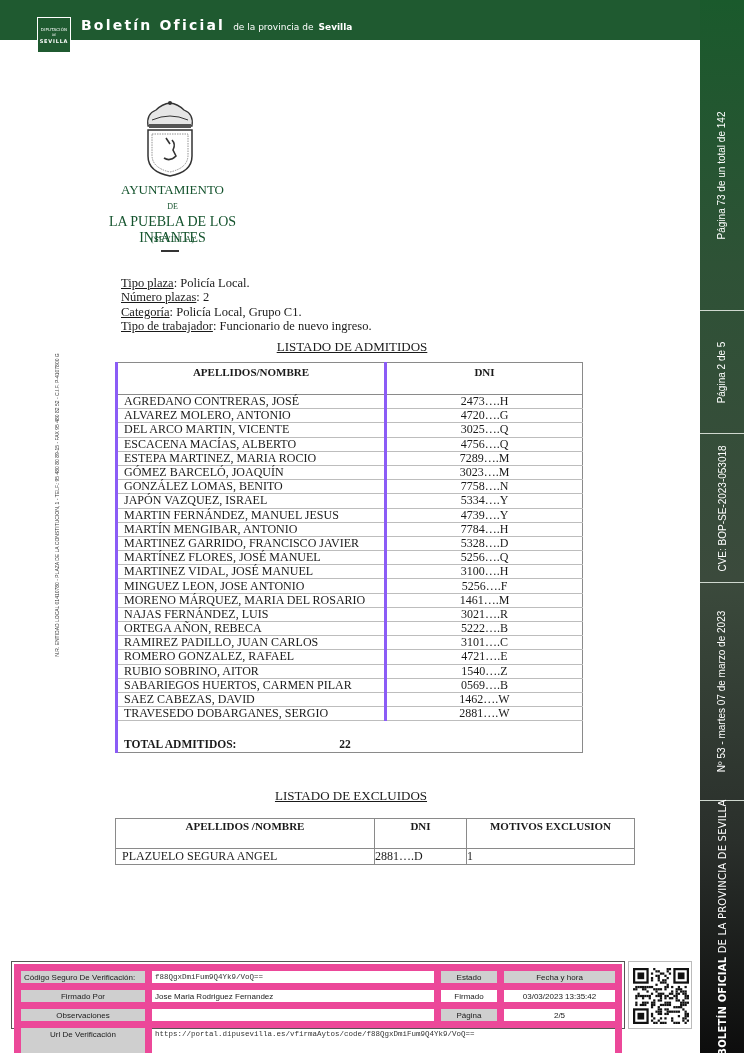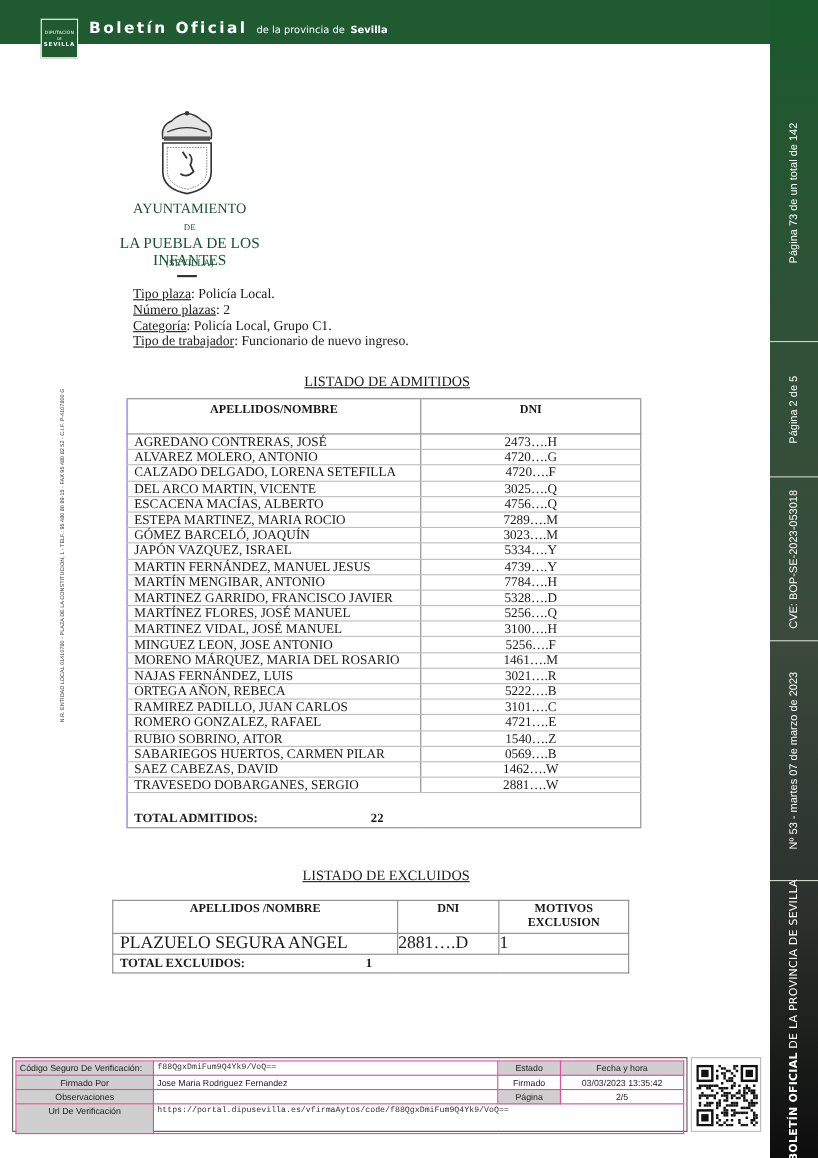--- a/index.html
+++ b/index.html
@@ -70,68 +70,68 @@
   .ayto.t1 { top: 182px; font-size: 13px; }
   .ayto.t2 { top: 202px; font-size: 8px; }
   .ayto.t3 { top: 214px; font-size: 14px; }
   .ayto.t4 { top: 234px; font-size: 9px; }
   .ayto-rule {
     position: absolute; left: 161px; top: 250px; width: 18px; height: 2px; background: #333;
   }
 
   
   .info {
-    position: absolute; left: 121px; top: 260px; font-size: 12.5px; line-height: 14.3px; font-family: Liberation Serif, serif;
+    position: absolute; left: 121px; top: 276px; font-size: 12.5px; line-height: 14.3px; font-family: Liberation Serif, serif;
   }
   .info div { white-space: nowrap; }
   .info .k { text-decoration: underline; }
 
   .section-title {
     position: absolute; width: 300px; text-align: center; font-size: 13px;
     text-decoration: underline;
   }
 
   
   table { border-collapse: collapse; font-family: "Liberation Serif", serif; }
   .adm {
     position: absolute; left: 115px; top: 362px; width: 468px;
     border: 1px solid #8a8a8a;
   }
-  .adm td, .adm th { border-left: 1px solid #8b5cf6; border-right: 1px solid #8a8a8a; padding: 0; }
+  .adm td, .adm th { border-left: 3px solid #8b5cf6; border-right: 1px solid #8a8a8a; padding: 0; }
   .adm th {
     font-weight: bold; font-size: 11px; height: 28px; vertical-align: top; padding-top: 3px;
     border-bottom: 1px solid #8a8a8a;
   }
   .adm td { font-size: 12px; height: 13.2px; line-height: 13px; border-bottom: 1px solid #bdbdbd; }
   .adm td.name { padding-left: 6px; width: 260px; white-space: nowrap; }
   .adm td.dni { text-align: center; }
   .adm tr.total td {
     height: 30px; vertical-align: bottom; padding-bottom: 1px; font-weight: bold; font-size: 11.5px;
     border-bottom: none;
   }
 
   
   .exc {
-    position: absolute; left: 102px; top: 818px; width: 470px; border: 1px solid #8a8a8a;
+    position: absolute; left: 115px; top: 818px; width: 520px; border: 1px solid #8a8a8a;
   }
   .exc th, .exc td { border: 1px solid #8a8a8a; padding: 0; }
   .exc th { font-size: 11px; font-weight: bold; height: 28px; vertical-align: top; padding-top: 1px; line-height: 13px; }
-  .exc td { font-size: 16px; height: 14px; }
+  .exc td { font-size: 12px; height: 14px; }
   .exc td.name { padding-left: 6px; white-space: nowrap; }
   .exc td.c { }
   .exc tr.total td { font-weight: bold; font-size: 11.5px; height: 16px; }
 
   
   .verif {
     position: absolute; left: 11px; top: 961px; width: 614px; height: 68px;
     border: 1px solid #555; box-sizing: border-box; background: #fff; padding: 2px;
   }
   .verif table { width: 100%; border-collapse: collapse; font-family: "Liberation Sans", sans-serif; }
   .verif td {
-    border: 1px solid #ec4899; font-size: 8px; height: 12px; padding: 0 3px; white-space: nowrap; margin-left: 30px;
+    border: 7px solid #ec4899; font-size: 8px; height: 12px; padding: 0 3px; white-space: nowrap; margin-left: 30px;
   }
   .verif td.lab { background: #cfcfcf; text-align: center; width: 118px; }
   .verif td.lab.left { text-align: left; }
   .verif td.mono { font-family: "Liberation Mono", monospace; font-size: 7.5px; text-align: left; color: #333; }
   .verif td.lab2 { background: #cfcfcf; text-align: center; width: 50px; }
   .verif td.val2 { text-align: center; width: 105px; }
   .verif td.big { height: 24px; vertical-align: top; padding-top: 2px; }
 
   .qr {
     position: absolute; left: 628px; top: 961px; width: 64px; height: 68px;
@@ -209,38 +209,38 @@
   <tbody id="adm-body">
       <tr>
         <td class="name">AGREDANO CONTRERAS, JOSÉ</td>
         <td class="dni">2473….H</td>
       </tr>
       <tr>
         <td class="name">ALVAREZ MOLERO, ANTONIO</td>
         <td class="dni">4720….G</td>
       </tr>
       <tr>
-        <td class="name">CALZADO DELGADO, LORENA SETEFILLA</td>
-        <td class="dni">4720….F</td>
-      </tr>
-      <tr>
         <td class="name">DEL  ARCO MARTIN,  VICENTE</td>
         <td class="dni">3025….Q</td>
       </tr>
       <tr>
         <td class="name">ESCACENA MACÍAS, ALBERTO</td>
         <td class="dni">4756….Q</td>
       </tr>
       <tr>
         <td class="name">ESTEPA  MARTINEZ, MARIA ROCIO</td>
         <td class="dni">7289….M</td>
       </tr>
       <tr>
         <td class="name">GÓMEZ BARCELÓ,  JOAQUÍN</td>
         <td class="dni">3023….M</td>
+      </tr>
+      <tr>
+        <td class="name">GONZÁLEZ LOMAS,  BENITO</td>
+        <td class="dni">7758….N</td>
       </tr>
       <tr>
         <td class="name">JAPÓN VAZQUEZ, ISRAEL</td>
         <td class="dni">5334….Y</td>
       </tr>
       <tr>
         <td class="name">MARTIN FERNÁNDEZ, MANUEL  JESUS</td>
         <td class="dni">4739….Y</td>
       </tr>
       <tr>
@@ -318,27 +318,20 @@
       <th style="width:258px;">APELLIDOS  /NOMBRE</th>
       <th style="width:91px;">DNI</th>
       <th>MOTIVOS EXCLUSION</th>
     </tr>
   </thead>
   <tbody>
     <tr>
       <td class="name">PLAZUELO SEGURA  ANGEL</td>
       <td class="c">2881….D</td>
       <td class="c">1</td>
-    </tr>
-    <tr class="total">
-      <td colspan="3" style="padding-left:6px;">
-        <span>TOTAL  EXCLUIDOS:</span>
-        <span style="display:inline-block;width:104px;"></span>
-        <span>1</span>
-      </td>
     </tr>
   </tbody>
 </table>
 
 <div class="verif">
   <table>
     <tbody>
         <tr>
       <td class="lab left">Código Seguro De Verificación:</td>
       <td class="mono">f88QgxDmiFum9Q4Yk9/VoQ==</td>

